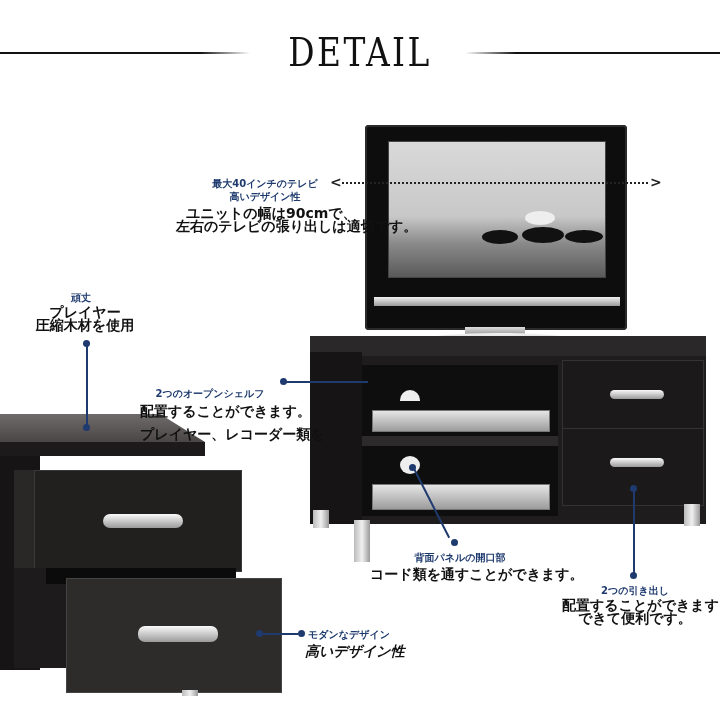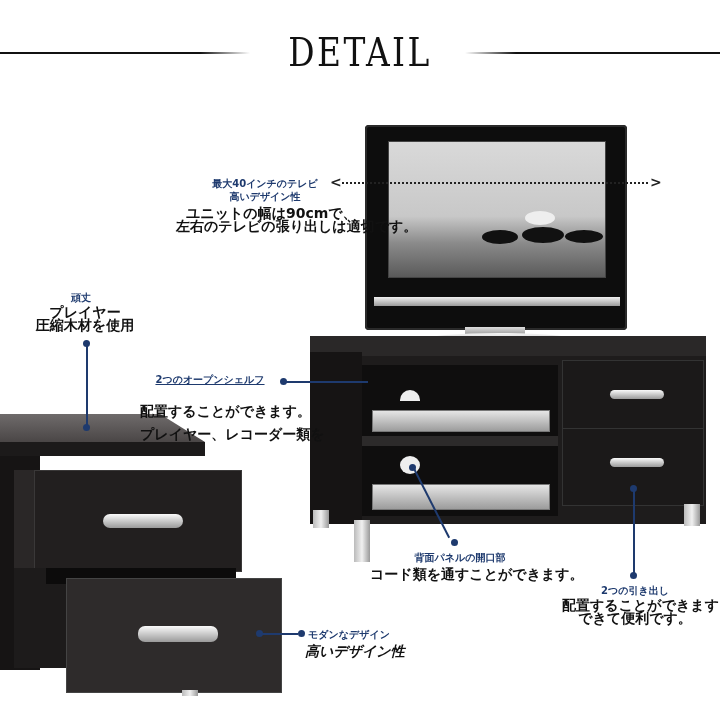--- a/index.html
+++ b/index.html
@@ -114,21 +114,21 @@
 <div class="abs dotted" style="left:342px;top:182px;width:306px;"></div>
 <div class="abs arrow" style="left:650px;top:175px;">&gt;</div>
 
 <div class="abs cap-title" style="left:26px;top:291px;width:110px;">頑丈</div>
 <div class="abs cap-body" style="left:30px;top:306px;width:110px;">プレイヤー</div>
 <div class="abs cap-body" style="left:30px;top:319px;width:110px;">圧縮木材を使用</div>
 <div class="abs dot" style="left:83px;top:340px;"></div>
 <div class="abs vline" style="left:86px;top:343px;height:84px;"></div>
 <div class="abs dot" style="left:83px;top:424px;"></div>
 
-<div class="abs cap-title" style="left:140px;top:373px;width:140px;text-decoration:underline;">2つのオープンシェルフ</div>
+<div class="abs cap-title" style="left:140px;top:387px;width:140px;">2つのオープンシェルフ</div>
 <div class="abs dot" style="left:280px;top:378px;"></div>
 <div class="abs hline" style="left:284px;top:381px;width:84px;"></div>
 <div class="abs cap-body" style="left:140px;top:392px;width:150px;margin-top:36px;">プレイヤー、レコーダー類を</div>
 <div class="abs cap-body" style="left:140px;top:405px;width:150px;text-align:center;">配置することができます。</div>
 
 <div class="abs dot" style="left:409px;top:464px;"></div>
 <div class="abs" style="left:412px;top:467px;width:2px;height:80px;background:#1e3a6e;transform-origin:top left;transform:rotate(-27deg);"></div>
 <div class="abs dot" style="left:451px;top:539px;"></div>
 <div class="abs cap-title" style="left:380px;top:551px;width:160px;">背面パネルの開口部</div>
 <div class="abs cap-body" style="left:370px;top:568px;width:180px;">コード類を通すことができます。</div>

